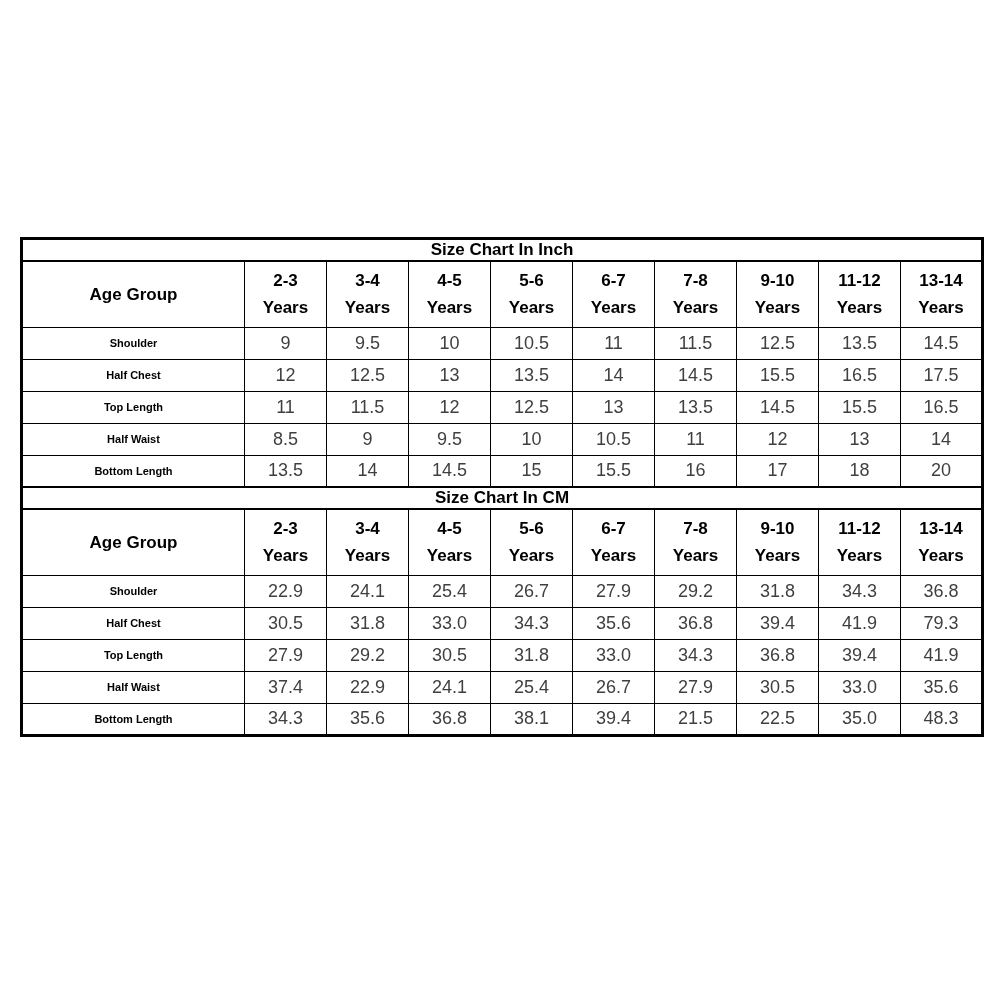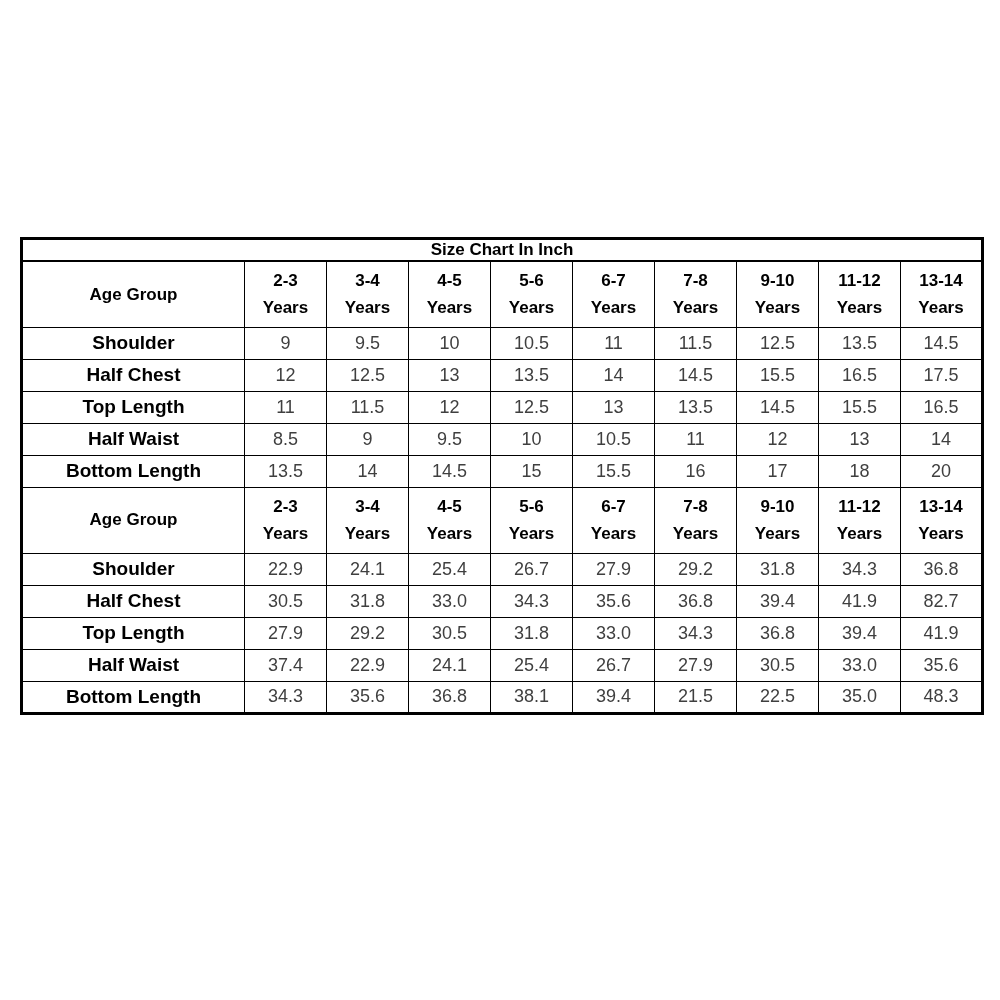--- a/index.html
+++ b/index.html
@@ -44,21 +44,21 @@
     height: 66px;
     font-size: 17px;
     font-weight: bold;
     color: var(--label-color);
     line-height: 1.6;
   }
   tr.data-row td {
     height: 32px;
   }
   td.row-label, td.corner-cell {
-    font-size: 19px;
+    font-size: 11px;
     font-weight: bold;
     color: var(--label-color);
   }
   td.value-cell {
     font-size: 18px;
     font-weight: normal;
     color: var(--value-color);
   }
 </style>
 </head>
@@ -174,20 +174,23 @@
           <td class="value-cell">13.5</td>
           <td class="value-cell">14</td>
           <td class="value-cell">14.5</td>
           <td class="value-cell">15</td>
           <td class="value-cell">15.5</td>
           <td class="value-cell">16</td>
           <td class="value-cell">17</td>
           <td class="value-cell">18</td>
           <td class="value-cell">20</td>
         </tr>
+        <tr class="title-row">
+          <td class="title-cell" colspan="10">Size Chart In CM</td>
+        </tr>
         <tr class="header-row">
           <td class="corner-cell">Age Group</td>
           <td class="header-cell">
             <div class="age-range">2-3</div>
             <div class="age-unit">Years</div>
           </td>
           <td class="header-cell">
             <div class="age-range">3-4</div>
             <div class="age-unit">Years</div>
           </td>
@@ -235,21 +238,21 @@
         <tr class="data-row">
           <td class="row-label">Half Chest</td>
           <td class="value-cell">30.5</td>
           <td class="value-cell">31.8</td>
           <td class="value-cell">33.0</td>
           <td class="value-cell">34.3</td>
           <td class="value-cell">35.6</td>
           <td class="value-cell">36.8</td>
           <td class="value-cell">39.4</td>
           <td class="value-cell">41.9</td>
-          <td class="value-cell">82.7</td>
+          <td class="value-cell">79.3</td>
         </tr>
         <tr class="data-row">
           <td class="row-label">Top Length</td>
           <td class="value-cell">27.9</td>
           <td class="value-cell">29.2</td>
           <td class="value-cell">30.5</td>
           <td class="value-cell">31.8</td>
           <td class="value-cell">33.0</td>
           <td class="value-cell">34.3</td>
           <td class="value-cell">36.8</td>

